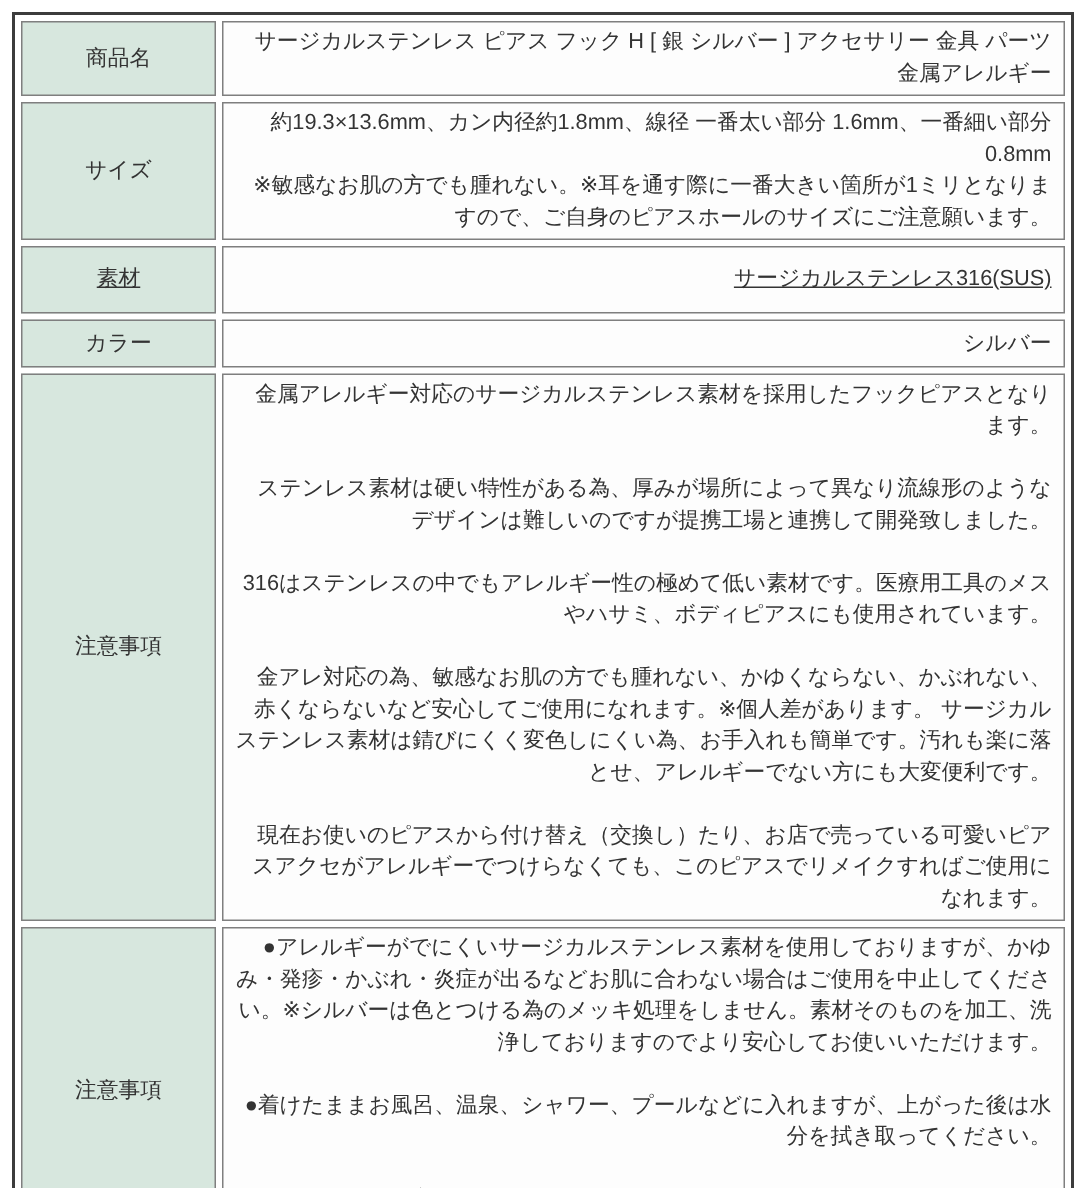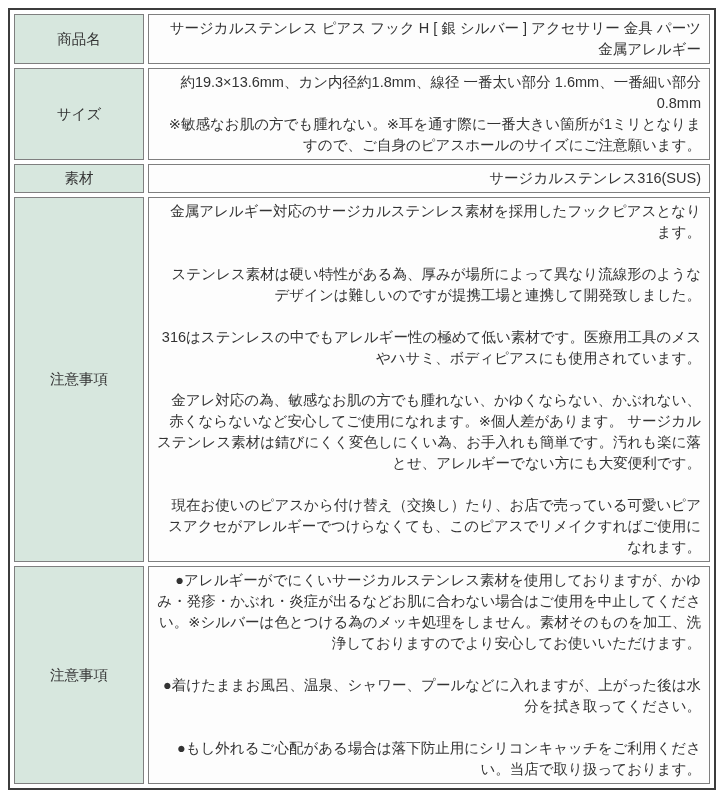--- a/index.html
+++ b/index.html
@@ -49,21 +49,21 @@
   .spec-table td {
     background: var(--cell-bg);
     text-align: right;
     padding: 3px 8px;
     white-space: pre-line;
     word-break: break-word;
   }
   
   tr.r-product-name  { height: 42px; border-radius: 13px; }
   tr.r-size          { height: 74px; }
-  tr.r-material      { height: 29px; }
+  tr.r-material      { height: 45px; text-decoration: underline; }
   tr.r-color         { height: 32px; }
   tr.r-description   { height: 310px; }
   tr.r-cautions      { height: 211px; }
 </style>
 </head>
 <body>
 
 <div class="page">
   <table class="spec-table">
     <tbody>
@@ -72,20 +72,24 @@
         <td>サージカルステンレス ピアス フック H [ 銀 シルバー ] アクセサリー 金具 パーツ 金属アレルギー</td>
       </tr>
       <tr class="r-size">
         <th>サイズ</th>
         <td>約19.3×13.6mm、カン内径約1.8mm、線径 一番太い部分 1.6mm、一番細い部分 0.8mm
 ※敏感なお肌の方でも腫れない。※耳を通す際に一番大きい箇所が1ミリとなりますので、ご自身のピアスホールのサイズにご注意願います。</td>
       </tr>
       <tr class="r-material">
         <th>素材</th>
         <td>サージカルステンレス316(SUS)</td>
+      </tr>
+      <tr class="r-color">
+        <th>カラー</th>
+        <td>シルバー</td>
       </tr>
       <tr class="r-description">
         <th>注意事項</th>
         <td>金属アレルギー対応のサージカルステンレス素材を採用したフックピアスとなります。
 
 ステンレス素材は硬い特性がある為、厚みが場所によって異なり流線形のようなデザインは難しいのですが提携工場と連携して開発致しました。
 
 316はステンレスの中でもアレルギー性の極めて低い素材です。医療用工具のメスやハサミ、ボディピアスにも使用されています。
 
 金アレ対応の為、敏感なお肌の方でも腫れない、かゆくならない、かぶれない、赤くならないなど安心してご使用になれます。※個人差があります。 サージカルステンレス素材は錆びにくく変色しにくい為、お手入れも簡単です。汚れも楽に落とせ、アレルギーでない方にも大変便利です。

